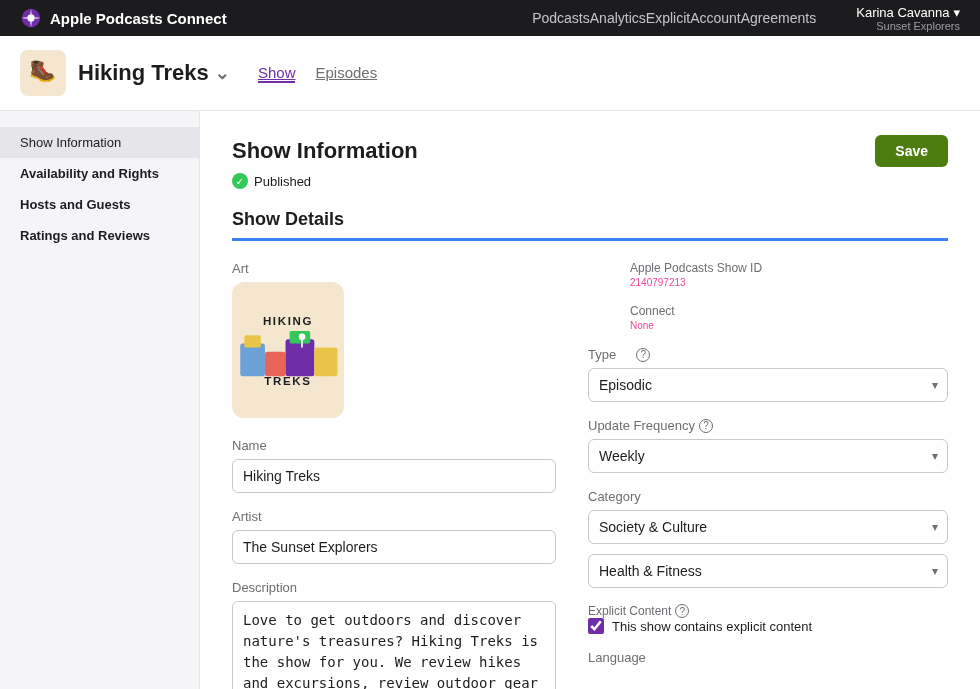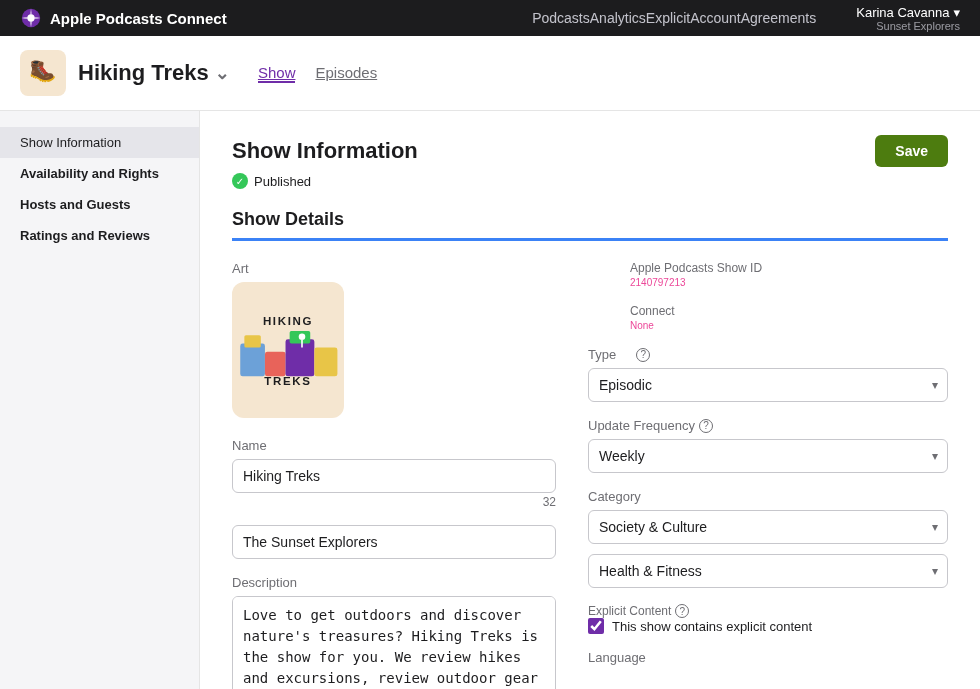--- a/index.html
+++ b/index.html
@@ -391,24 +391,24 @@
 
               <circle cx="85" cy="52" r="4" fill="#fff"></circle>
               <line x1="85" y1="56" x2="85" y2="65" stroke="#fff" stroke-width="2"></line>
             </svg>
           </div>
         </div>
 
         <div class="field-group">
           <div class="field-label">Name</div>
           <input class="text-input" type="text" value="Hiking Treks" style="">
-          <div class="char-count">32</div>
-        </div>
-
-        <div class="field-group">
+        </div>
+
+        <div class="field-group">
+          <div class="field-label">Artist</div>
           <input class="text-input" type="text" value="The Sunset Explorers" style="">
         </div>
 
         <div class="field-group">
           <div class="field-label">Description</div>
           <textarea class="textarea-input" style="">Love to get outdoors and discover nature's treasures? Hiking Treks is the show for you. We review hikes and excursions, review outdoor gear and interview a variety of naturalists and adventurers. Look for new episodes each week.</textarea>
         </div>
       </div>
 
       <div class="right-col">

